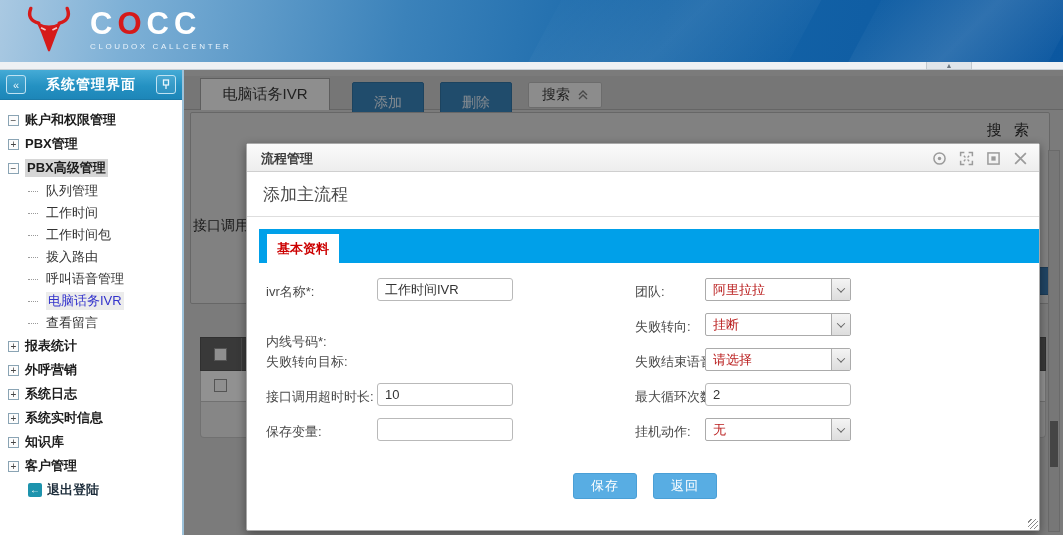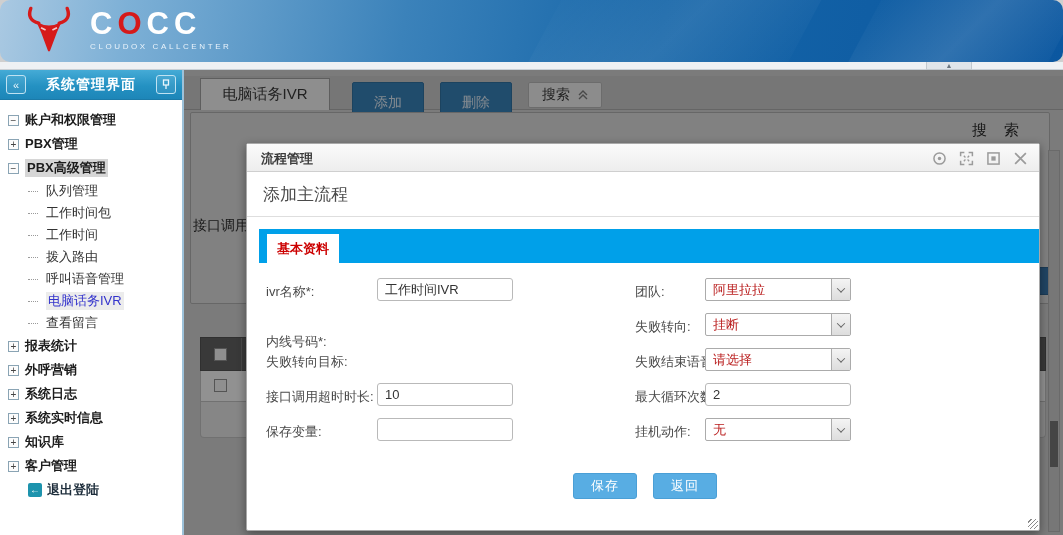--- a/index.html
+++ b/index.html
@@ -2,21 +2,21 @@
 <html><head>
 <meta charset="utf-8">
 <style>
   * { margin:0; padding:0; box-sizing:border-box; }
   html,body { width:1063px; height:535px; overflow:hidden; }
   body { font-family:"Liberation Sans","DejaVu Sans",sans-serif; background:#cfcfcf; position:relative; }
   .page { position:absolute; left:0; top:0; width:1063px; height:535px; overflow:hidden; }
 
   
   .topbar { position:absolute; left:0; top:0; width:1063px; height:62px;
-    background:linear-gradient(100deg,#aac9e2 0%,#7db0d6 12%,#3b82ba 38%,#1565a8 62%,#0b57a0 100%); overflow:hidden;border-radius:10px; }
+    background:linear-gradient(100deg,#aac9e2 0%,#7db0d6 12%,#3b82ba 38%,#1565a8 62%,#0b57a0 100%); overflow:hidden; }
   .topbar .streak1 { position:absolute; left:540px; top:-30px; width:260px; height:140px;
     background:linear-gradient(115deg,rgba(255,255,255,0) 0%,rgba(255,255,255,.10) 50%,rgba(255,255,255,0) 100%); transform:skewX(-28deg); }
   .topbar .streak2 { position:absolute; left:860px; top:-30px; width:200px; height:140px;
     background:linear-gradient(115deg,rgba(255,255,255,0) 0%,rgba(255,255,255,.14) 50%,rgba(255,255,255,0) 100%); transform:skewX(-28deg); }
   .logo-wrap { position:absolute; left:26px; top:5px; display:flex; align-items:center; }
   .bull { width:46px; height:50px; }
   .logo-text { margin-left:18px; }
   .logo-main { font-size:31px; font-weight:900; letter-spacing:5px; color:#ffffff; line-height:30px; }
   .logo-main .red-o { color:#d61a1a; }
   .logo-sub { font-size:8px; letter-spacing:2.6px; color:#e9f3fb; margin-top:3px; }
@@ -55,21 +55,21 @@
   .page-tab { position:absolute; left:16px; top:2px; width:130px; height:32px; background:#f0f0f0; border:1px solid #9c9c9c; border-bottom:none;
     display:flex; align-items:center; justify-content:center; font-size:15px; color:#303030; }
   .tb-btn { position:absolute; top:6px; width:72px; height:42px; background:#2e7bb4; border:1px solid #276b9e; border-radius:2px;
     color:#d9e7f3; font-size:14px; display:flex; align-items:center; justify-content:center; }
   .tb-btn.add { left:168px; }
   .tb-btn.del { left:256px; }
   .tb-search { position:absolute; left:344px; top:6px; width:74px; height:26px; background:#ededed; border:1px solid #b5b5b5; border-radius:2px;
     color:#333; font-size:14px; display:flex; align-items:center; justify-content:center; gap:8px; }
   .chev2 { width:10px; height:10px; }
   .srch-panel { position:absolute; left:6px; top:42px; width:860px; height:192px; background:#dadada; border:1px solid #ababab; border-radius:2px; }
-  .srch-label { position:absolute; right:26px; top:8px; font-size:15px; color:#1f1f1f; letter-spacing:4px;font-family:Liberation Mono, monospace; }
+  .srch-label { position:absolute; right:16px; top:8px; font-size:15px; color:#1f1f1f; letter-spacing:4px; }
   .srch-input-sliver { position:absolute; right:14px; top:86px; width:88px; height:24px; background:#f7f7f7; border:1px solid #9f9f9f; border-radius:2px; }
   .clipped-label { position:absolute; left:2px; top:104px; width:58px; overflow:hidden; white-space:nowrap; font-size:14px; color:#222; }
   .srch-btn-blue { position:absolute; right:0px; top:154px; width:72px; height:28px; background:#2e6da4; border:1px solid #275d8c;
     color:#e6eef5; font-size:14px; display:flex; align-items:center; justify-content:center; letter-spacing:2px; }
   .grid-head { position:absolute; left:16px; top:267px; width:846px; height:34px; background:#5a5a5a; border:1px solid #4a4a4a; }
   .grid-head .vsep { position:absolute; left:40px; top:0; width:1px; height:34px; background:#777; }
   .cbx { position:absolute; width:13px; height:13px; background:#f2f2f2; border:1px solid #8a8a8a; }
   .grid-head .cbx { left:13px; top:10px; }
   .grid-row { position:absolute; left:16px; top:301px; width:846px; height:31px; background:#f6f6f6; border:1px solid #bdbdbd; border-top:none; }
   .grid-row .cbx { left:13px; top:8px; }
@@ -164,25 +164,25 @@
       <div class="titem lvl1 hl-parent">
           <span class="exp">−</span>
           <span class="tlabel">PBX高级管理</span>
         </div>
       <div class="titem lvl2">
           <span class="dash"></span>
           <span class="tlabel">队列管理</span>
         </div>
       <div class="titem lvl2">
           <span class="dash"></span>
+          <span class="tlabel">工作时间</span>
+        </div>
+      <div class="titem lvl2">
+          <span class="dash"></span>
           <span class="tlabel">工作时间包</span>
-        </div>
-      <div class="titem lvl2">
-          <span class="dash"></span>
-          <span class="tlabel">工作时间</span>
         </div>
       <div class="titem lvl2">
           <span class="dash"></span>
           <span class="tlabel">拨入路由</span>
         </div>
       <div class="titem lvl2">
           <span class="dash"></span>
           <span class="tlabel">呼叫语音管理</span>
         </div>
       <div class="titem lvl2 sel-child">

